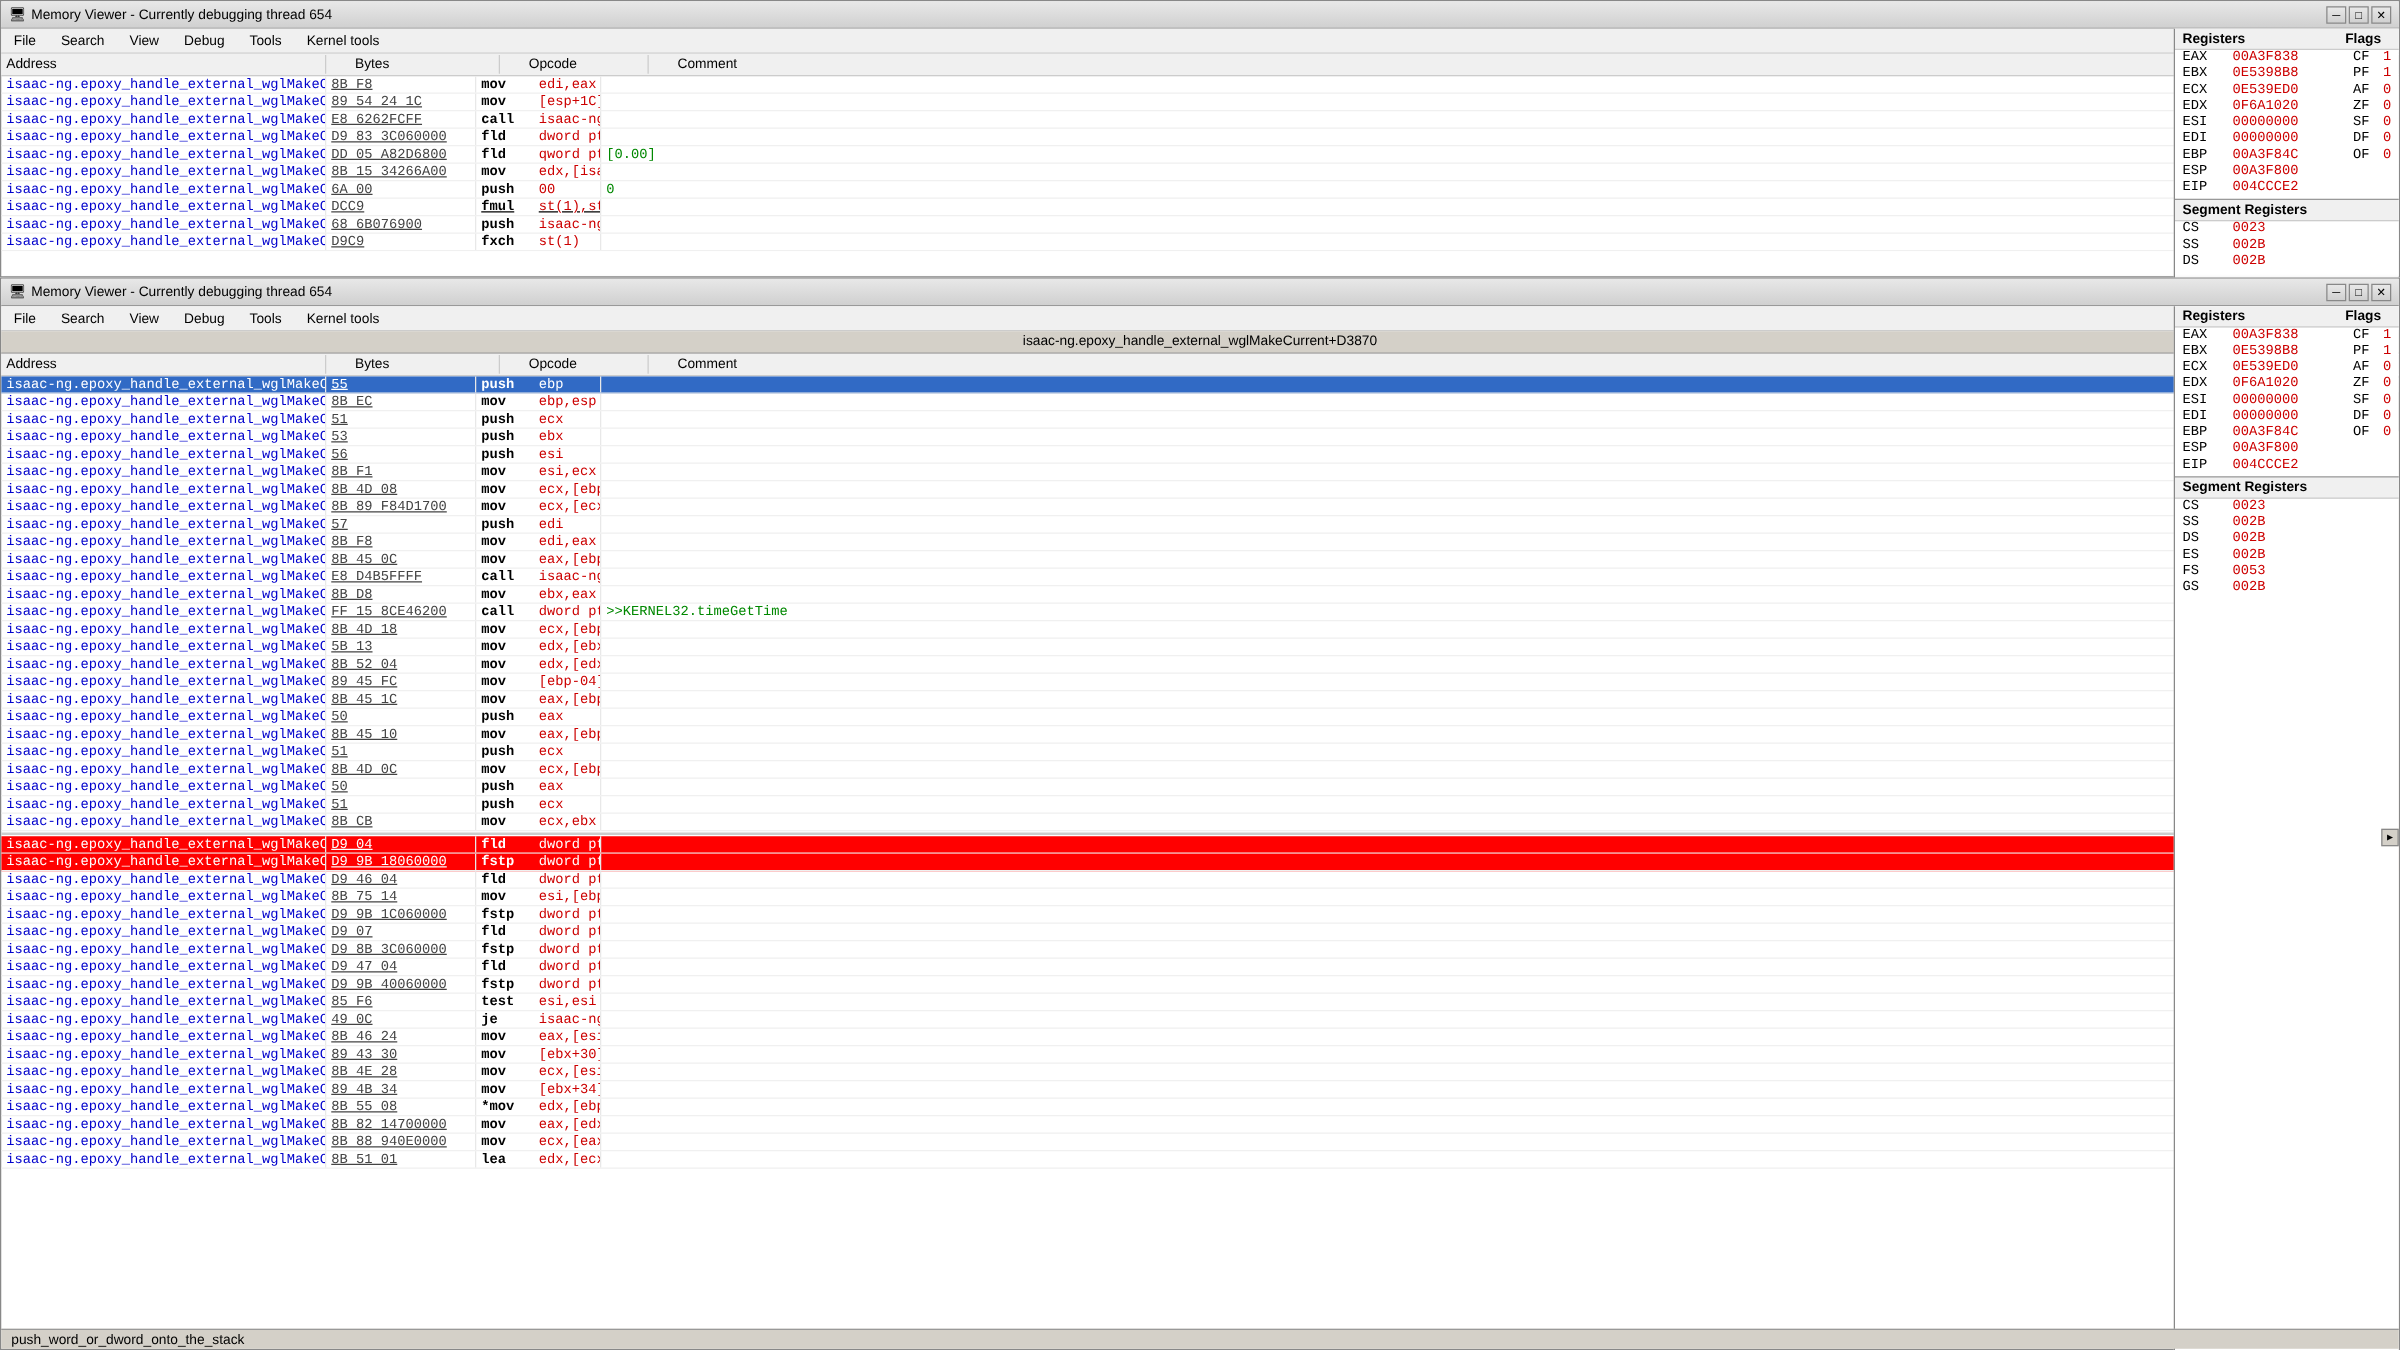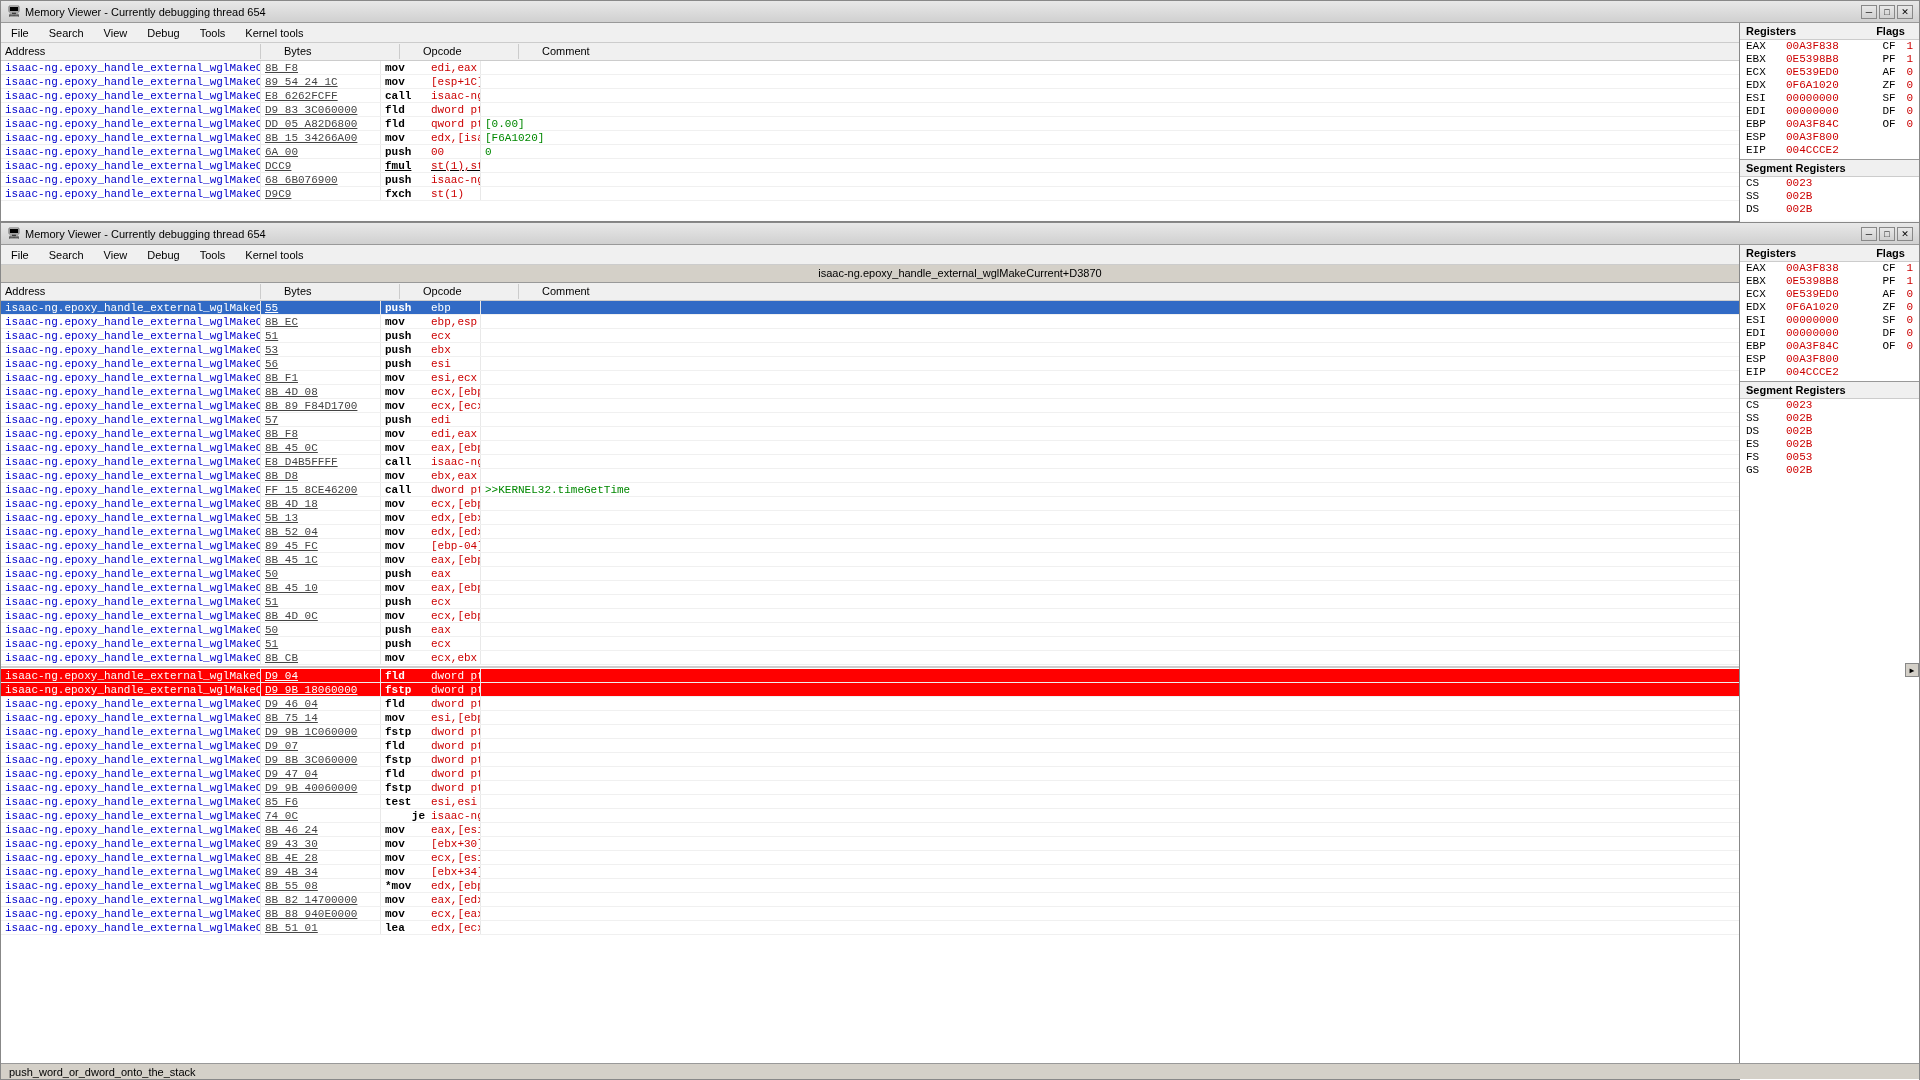--- a/index.html
+++ b/index.html
@@ -339,21 +339,20 @@
           </div>
           <div class="cell comment">[0.00]</div>
         </div>
         <div class="data-row">
           <div class="cell address">isaac-ng.epoxy_handle_external_wglMakeCurrent+1084FA</div>
           <div class="cell bytes">8B 15 34266A00</div>
           <div class="cell" style="display: flex; gap: 6px;">
             <span class="op-mnemonic" style="color: rgb(0, 0, 0);">mov</span>
             <span class="op-args" style="color: rgb(204, 0, 0);">edx,[isaac-ng.exe+2E2634]</span>
           </div>
-          <div class="cell comment">[F6A1020]</div>
         </div>
         <div class="data-row">
           <div class="cell address">isaac-ng.epoxy_handle_external_wglMakeCurrent+108500</div>
           <div class="cell bytes">6A 00</div>
           <div class="cell" style="display: flex; gap: 6px;">
             <span class="op-mnemonic" style="color: rgb(0, 0, 0);">push</span>
             <span class="op-args" style="color: rgb(204, 0, 0);">00</span>
           </div>
           <div class="cell comment">0</div>
         </div>
@@ -810,23 +809,23 @@
           <div class="cell address">isaac-ng.epoxy_handle_external_wglMakeCurrent+D38D5</div>
           <div class="cell bytes">85 F6</div>
           <div class="cell" style="display: flex; gap: 6px;">
             <span class="op-mnemonic" style="color: rgb(0, 0, 0);">test</span>
             <span class="op-args" style="color: rgb(204, 0, 0);">esi,esi</span>
           </div>
           <div class="cell comment"></div>
         </div>
         <div class="data-row">
           <div class="cell address">isaac-ng.epoxy_handle_external_wglMakeCurrent+D38D7</div>
-          <div class="cell bytes">74 0C</div>
-          <div class="cell" style="display: flex; gap: 6px;">
-            <span class="op-mnemonic" style="color: rgb(0, 0, 0); text-align: right;">je</span>
+          <div class="cell bytes">49 0C</div>
+          <div class="cell" style="display: flex; gap: 6px;">
+            <span class="op-mnemonic" style="color: rgb(0, 0, 0);">je</span>
             <span class="op-args" style="color: rgb(204, 0, 0);">isaac-ng.epoxy_handle_external_wglMakeCurrent+D38E5</span>
           </div>
           <div class="cell comment"></div>
         </div>
         <div class="data-row">
           <div class="cell address">isaac-ng.epoxy_handle_external_wglMakeCurrent+D38D9</div>
           <div class="cell bytes">8B 46 24</div>
           <div class="cell" style="display: flex; gap: 6px;">
             <span class="op-mnemonic" style="color: rgb(0, 0, 0);">mov</span>
             <span class="op-args" style="color: rgb(204, 0, 0);">eax,[esi+24]</span>

